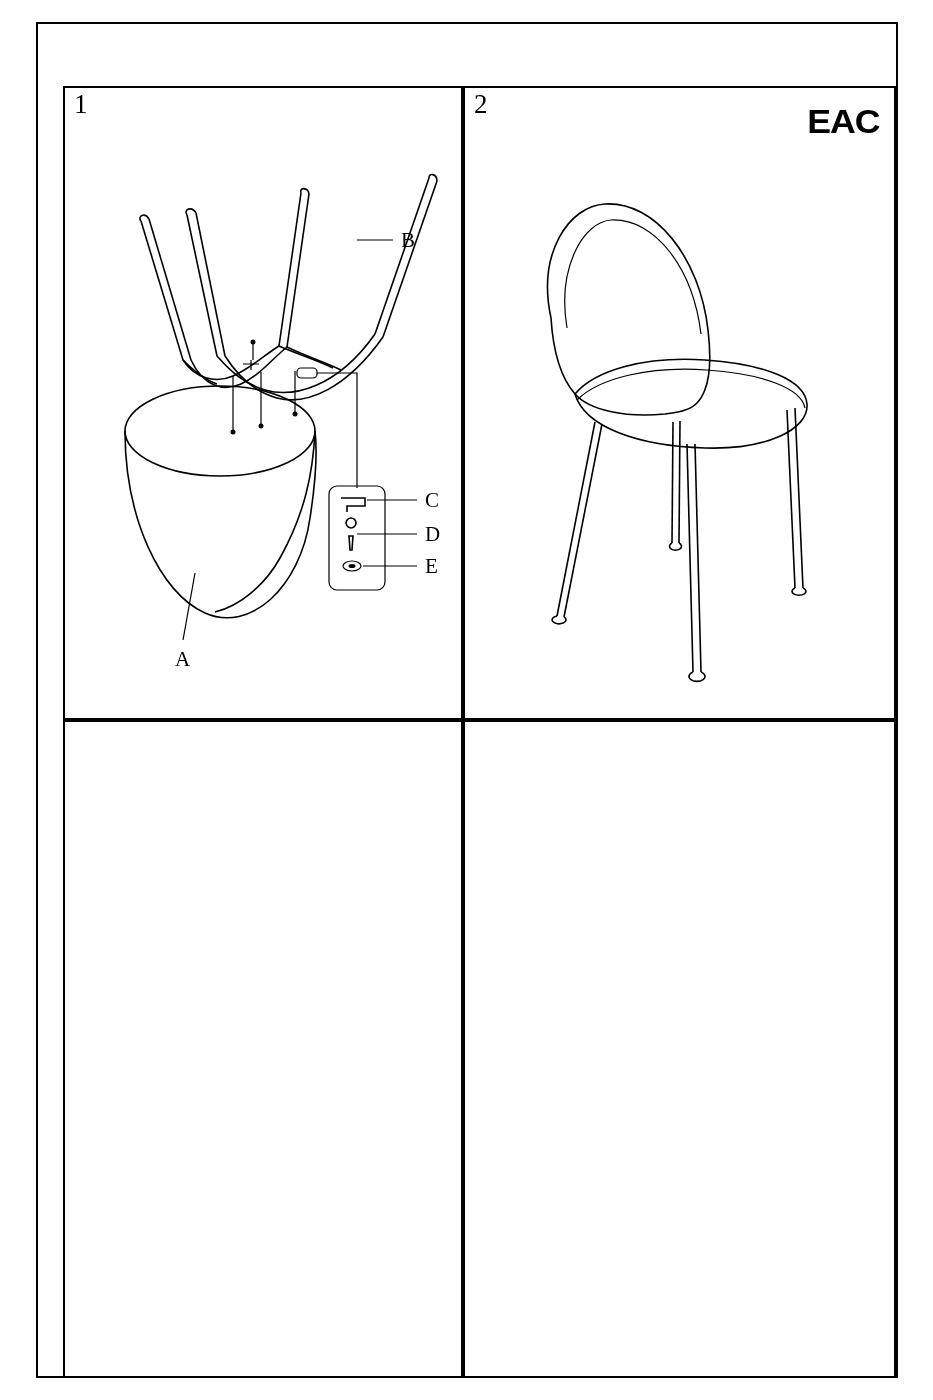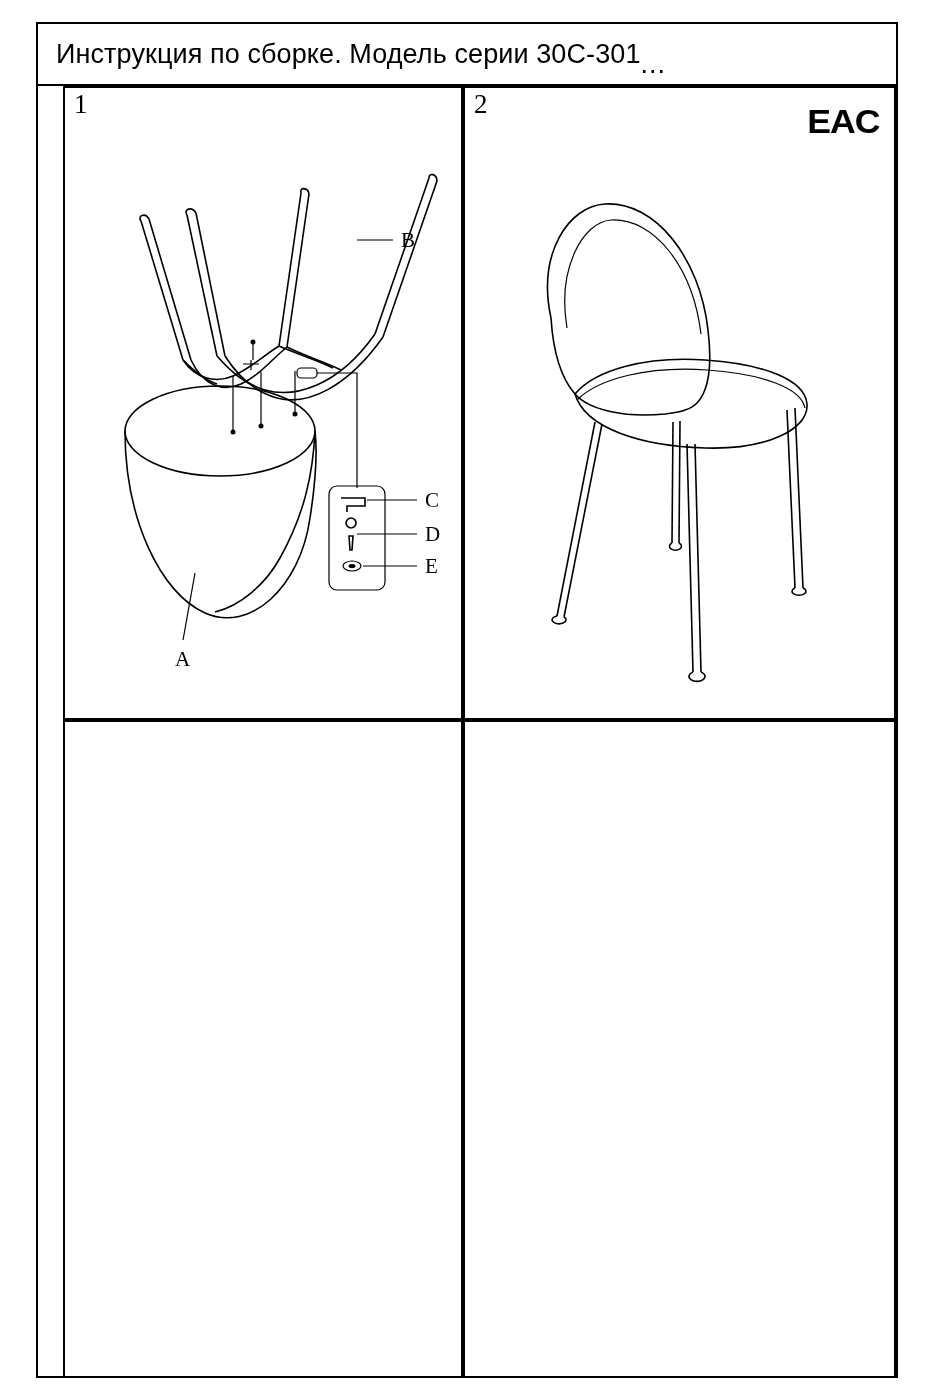--- a/index.html
+++ b/index.html
@@ -95,24 +95,20 @@
     fill: #000;
   }
 </style>
 </head>
 <body>
 
 <div class="page">
 
   <div class="doc-border"></div>
 
-  <div class="title-bar">
-    <span class="title-text">Инструкция по сборке. Модель серии 30С-301</span>
-    <span class="title-ellipsis">...</span>
-  </div>
 
   <div class="panel" id="panel-1">
     <div class="panel-num">1</div>
     <svg width="396" height="630" viewBox="0 0 396 630">
 
       <g>
         <ellipse class="ln" cx="155" cy="343" rx="95" ry="45"></ellipse>
         <path class="ln" d="M60,343 C60,430 95,505 140,525 C185,545 235,500 245,430 C252,385 252,360 250,343"></path>
         <path class="ln" d="M250,343 C248,385 240,425 215,470 C200,497 175,518 150,524"></path>
       </g>

